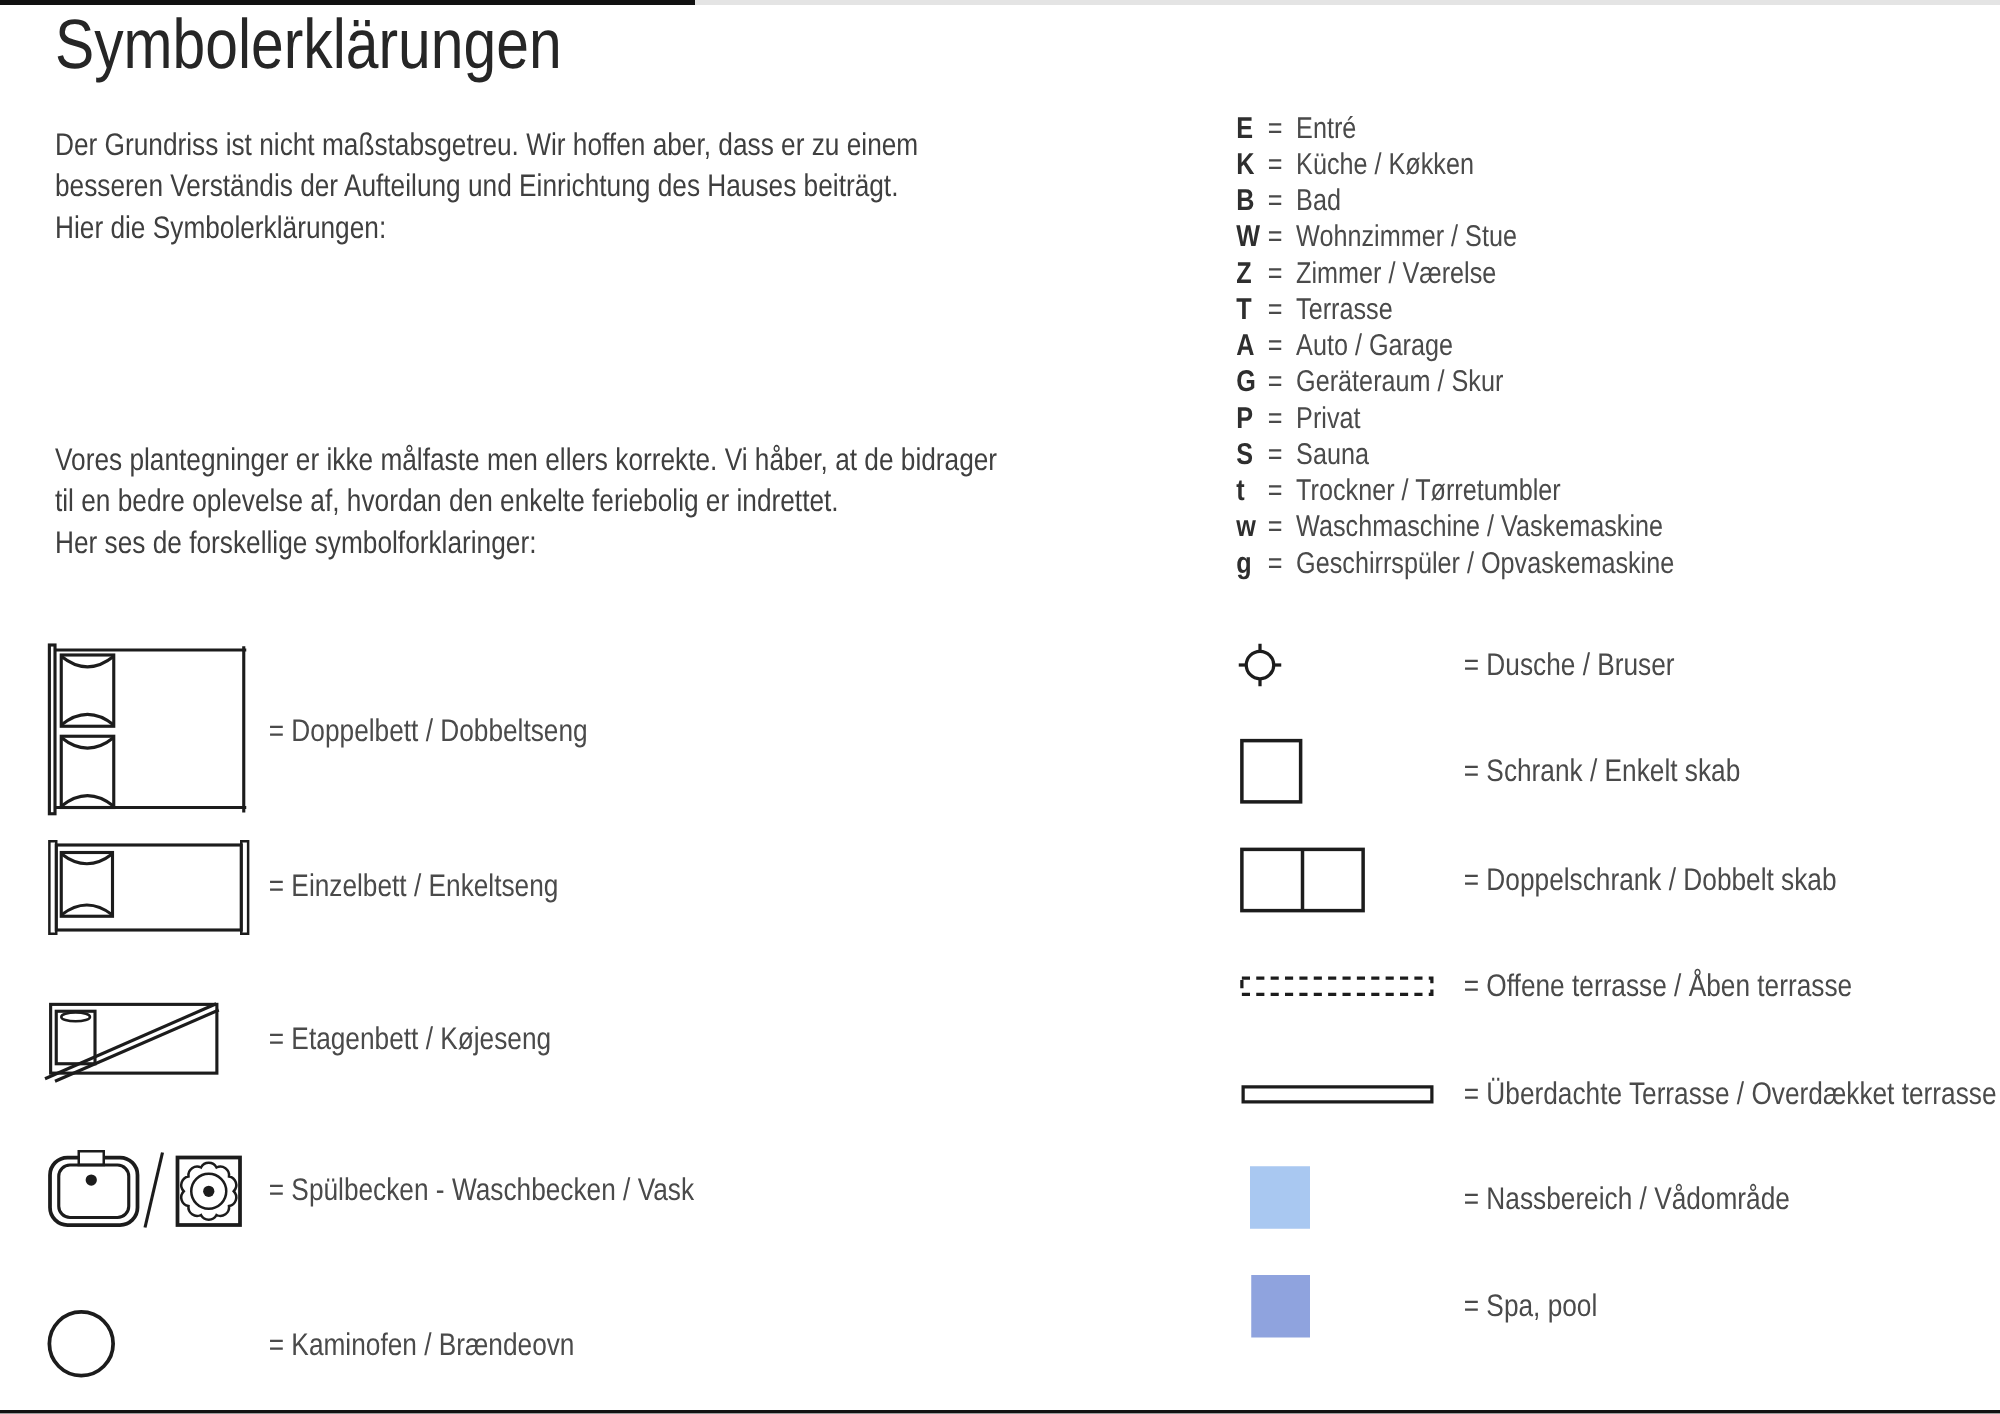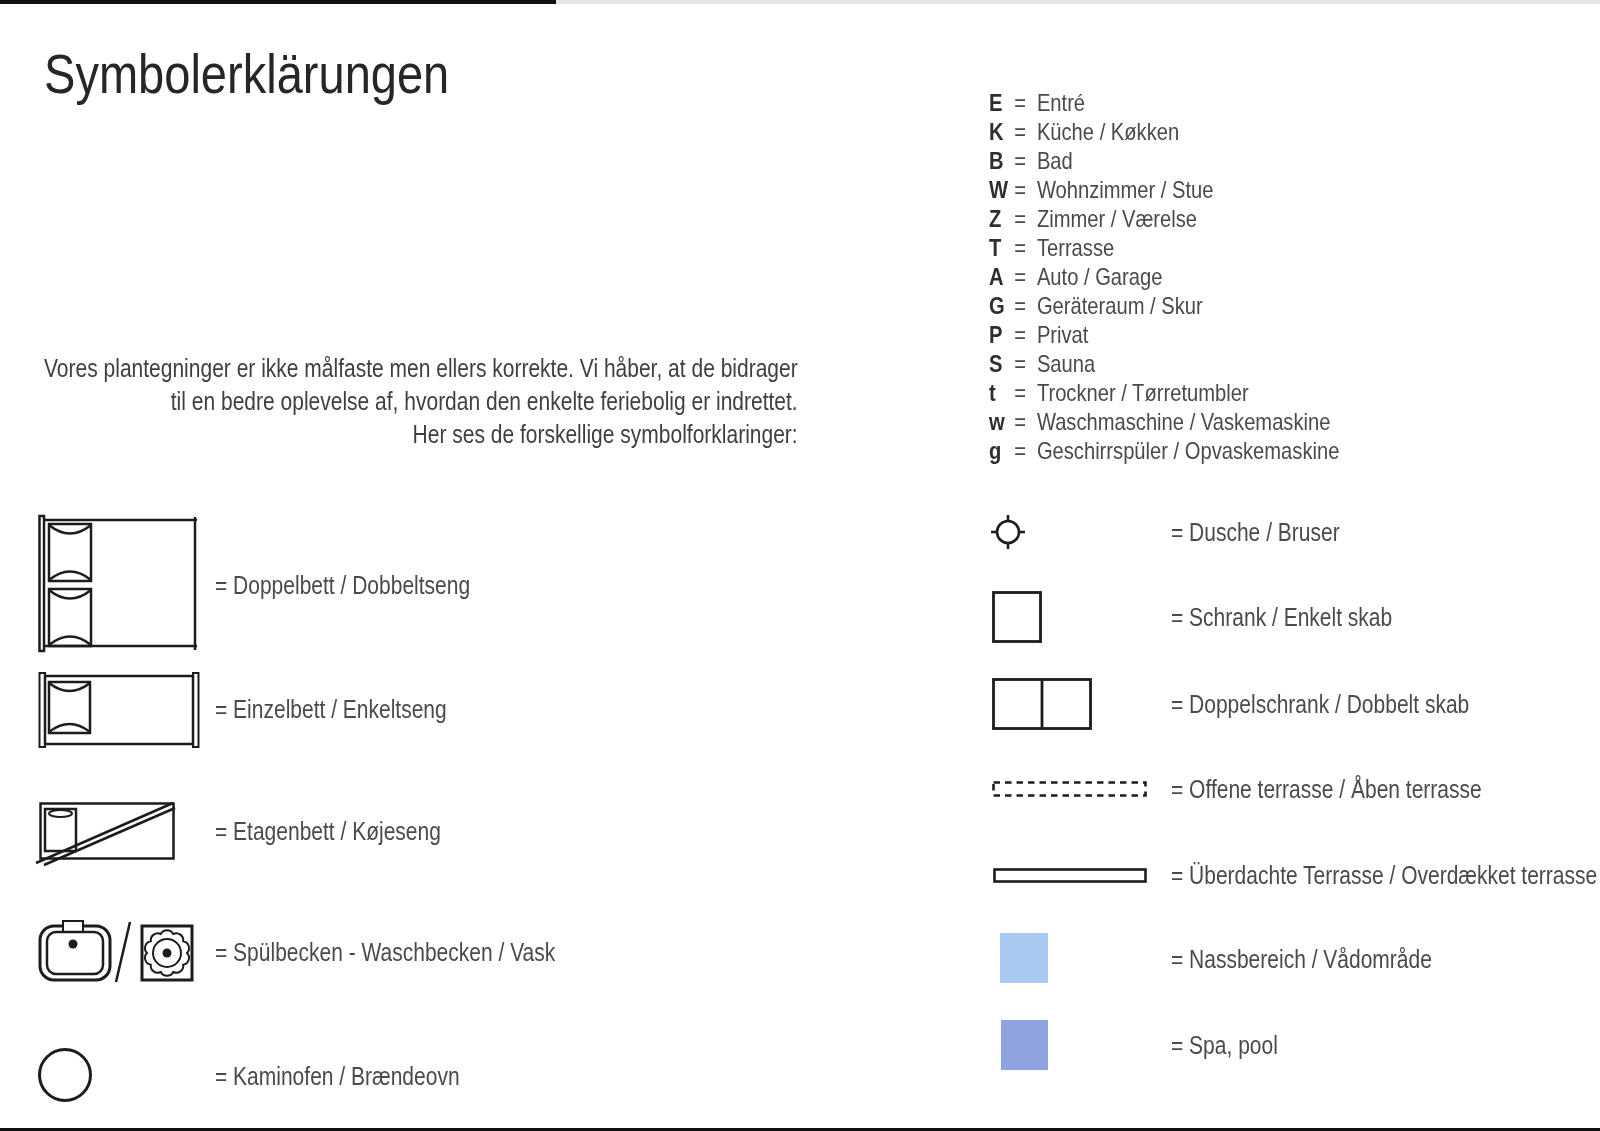--- a/index.html
+++ b/index.html
@@ -1,19 +1,19 @@
 <!DOCTYPE html>
 <html><head>
 <meta charset="utf-8">
 <style>
   html,body{margin:0;padding:0;background:#fff;}
   #page{position:relative;width:1600px;height:1131px;background:#ffffff;overflow:hidden;
         font-family:"Liberation Sans","DejaVu Sans",sans-serif;}
   .cond{transform:scaleX(0.84);transform-origin:0 0;white-space:nowrap;}
-  .title{position:absolute;left:44px;font-size:56px;line-height:62px;color:#262626;letter-spacing:0;margin-top:39px;}
+  .title{position:absolute;left:44px;font-size:56px;line-height:62px;color:#262626;letter-spacing:0;}
   .para{position:absolute;left:44px;font-size:25px;line-height:33px;color:#3f3f3f;}
   .sym-label{position:absolute;font-size:25px;line-height:32px;color:#4a4a4a;
              transform:scaleX(0.84);transform-origin:0 50%;white-space:nowrap;}
   .codes{position:absolute;left:989px;top:88px;font-size:24px;line-height:29px;color:#4a4a4a;
          transform:scaleX(0.84);transform-origin:0 0;}
   .code-row{display:grid;grid-template-columns:30px 27px auto;align-items:baseline;}
   .code-letter{font-weight:bold;color:#2e2e2e;}
   .code-eq{color:#4a4a4a;}
   svg{position:absolute;overflow:visible;}
   .swatch{position:absolute;}
@@ -26,22 +26,27 @@
 
 <div id="page">
 
   <div id="topbar-gray"></div>
   <div id="topbar-black"></div>
   <div id="bottombar"></div>
 
   <div class="title" style="top:4px;">
     <span class="cond" style="display:inline-block;">Symbolerklärungen</span>
   </div>
-
-  <div class="para" style="top:352px;text-align:right;">
+  <div class="para" style="top:100px;">
+    <div class="cond">Der Grundriss ist nicht maßstabsgetreu. Wir hoffen aber, dass er zu einem</div>
+    <div class="cond">besseren Verständis der Aufteilung und Einrichtung des Hauses beiträgt.</div>
+    <div class="cond">Hier die Symbolerklärungen:</div>
+  </div>
+
+  <div class="para" style="top:352px;">
     <div class="cond">Vores plantegninger er ikke målfaste men ellers korrekte. Vi håber, at de bidrager</div>
     <div class="cond">til en bedre oplevelse af, hvordan den enkelte feriebolig er indrettet.</div>
     <div class="cond">Her ses de forskellige symbolforklaringer:</div>
   </div>
 
   <div class="codes">
     <div class="code-row">
         <span class="code-letter">E</span>
         <span class="code-eq">=</span>
         <span>Entré</span>

